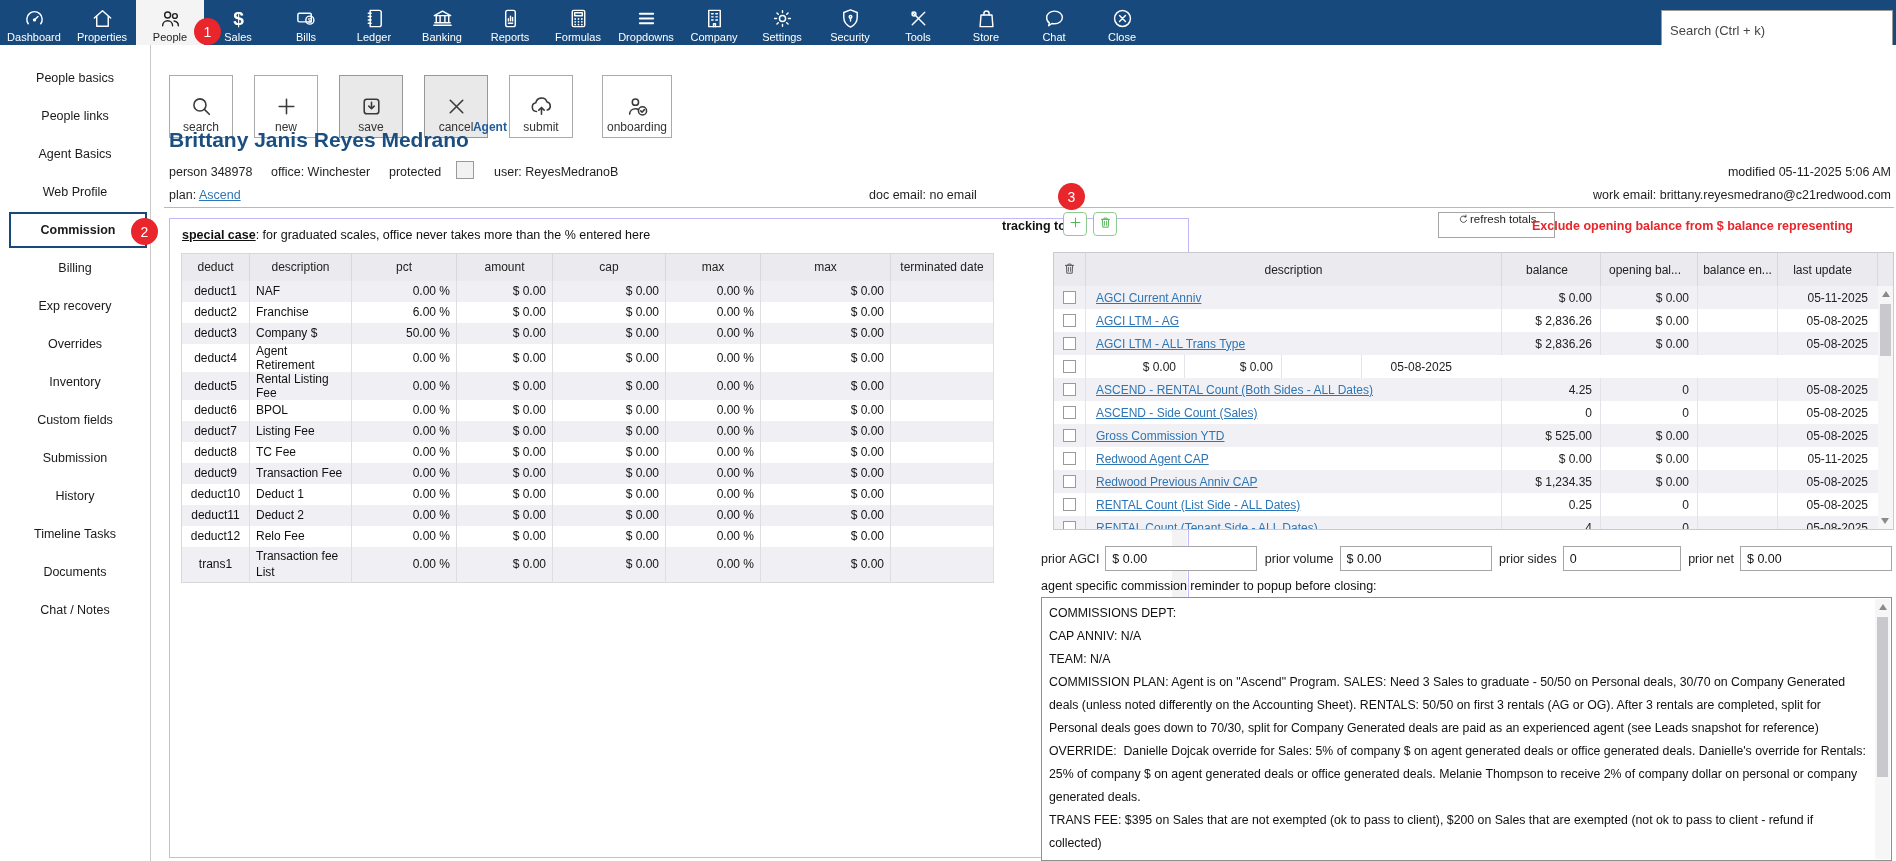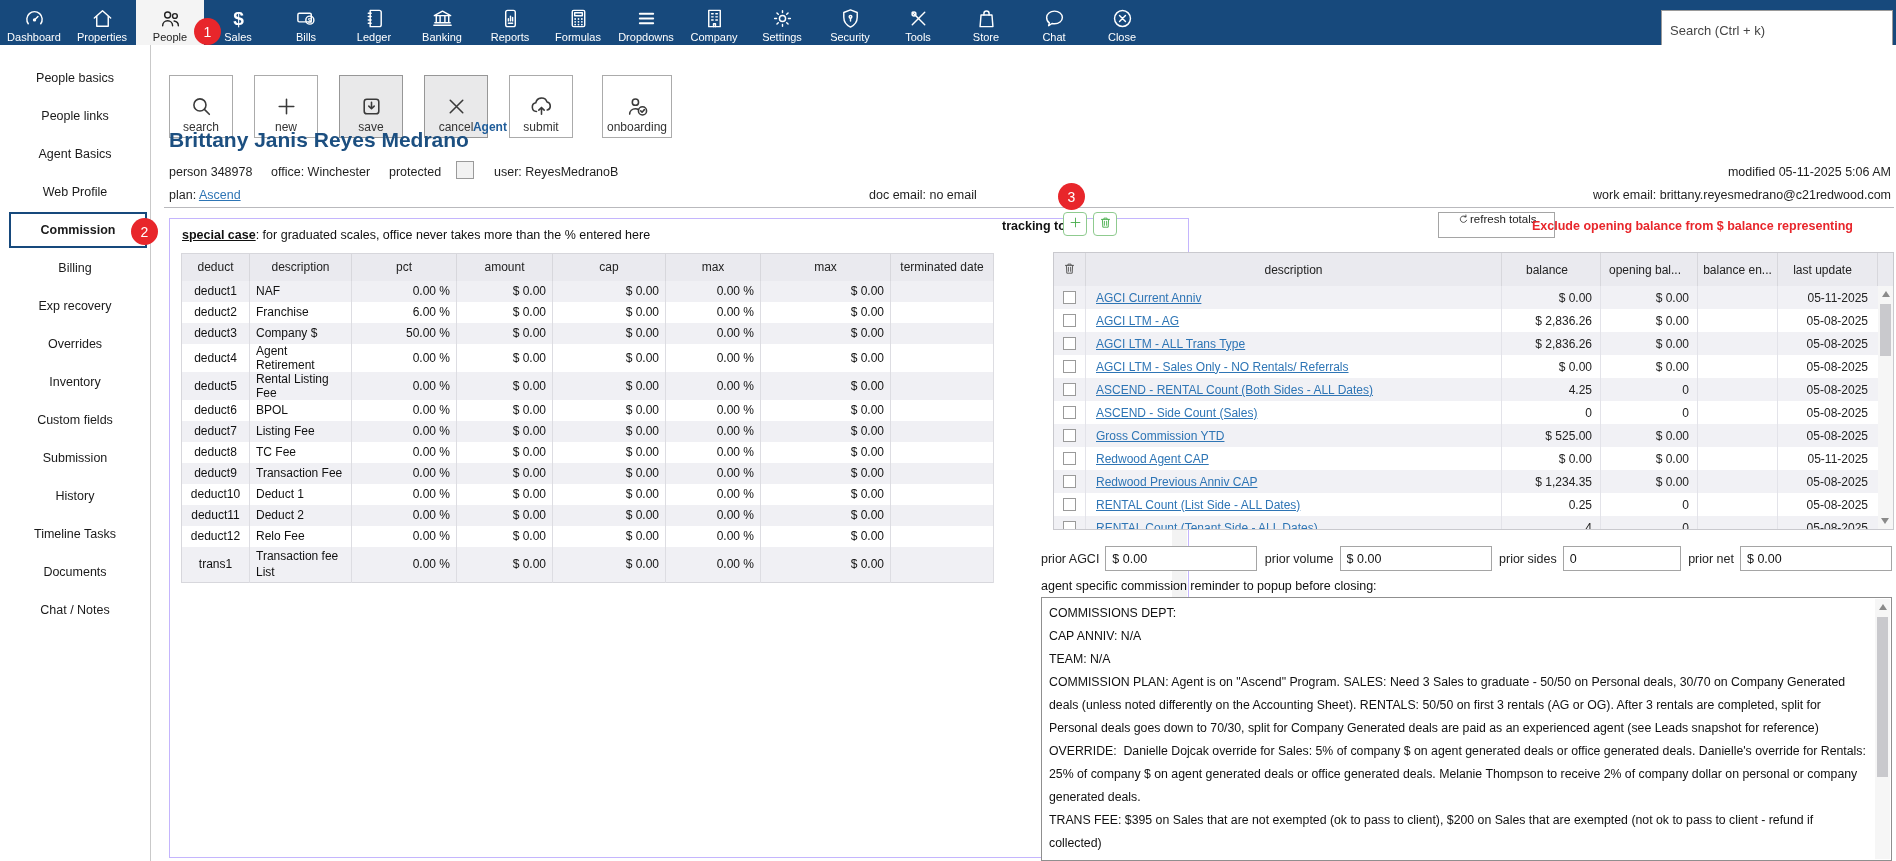--- a/index.html
+++ b/index.html
@@ -622,23 +622,20 @@
           </div>
   <div class="tc c-bal">$ 2,836.26</div>
   <div class="tc c-open">$ 0.00</div>
   <div class="tc c-enc"></div>
   <div class="tc c-upd">05-08-2025</div>
 </div>
         <div class="trow">
   <div class="tc c-cb">
             <span class="cb small"></span>
           </div>
-  <div class="tc c-desc">
-            <a class="lnk">AGCI LTM - Sales Only - NO Rentals/ Referrals</a>
-          </div>
   <div class="tc c-bal">$ 0.00</div>
   <div class="tc c-open">$ 0.00</div>
   <div class="tc c-enc"></div>
   <div class="tc c-upd">05-08-2025</div>
 </div>
         <div class="trow alt">
   <div class="tc c-cb">
             <span class="cb small"></span>
           </div>
   <div class="tc c-desc">

